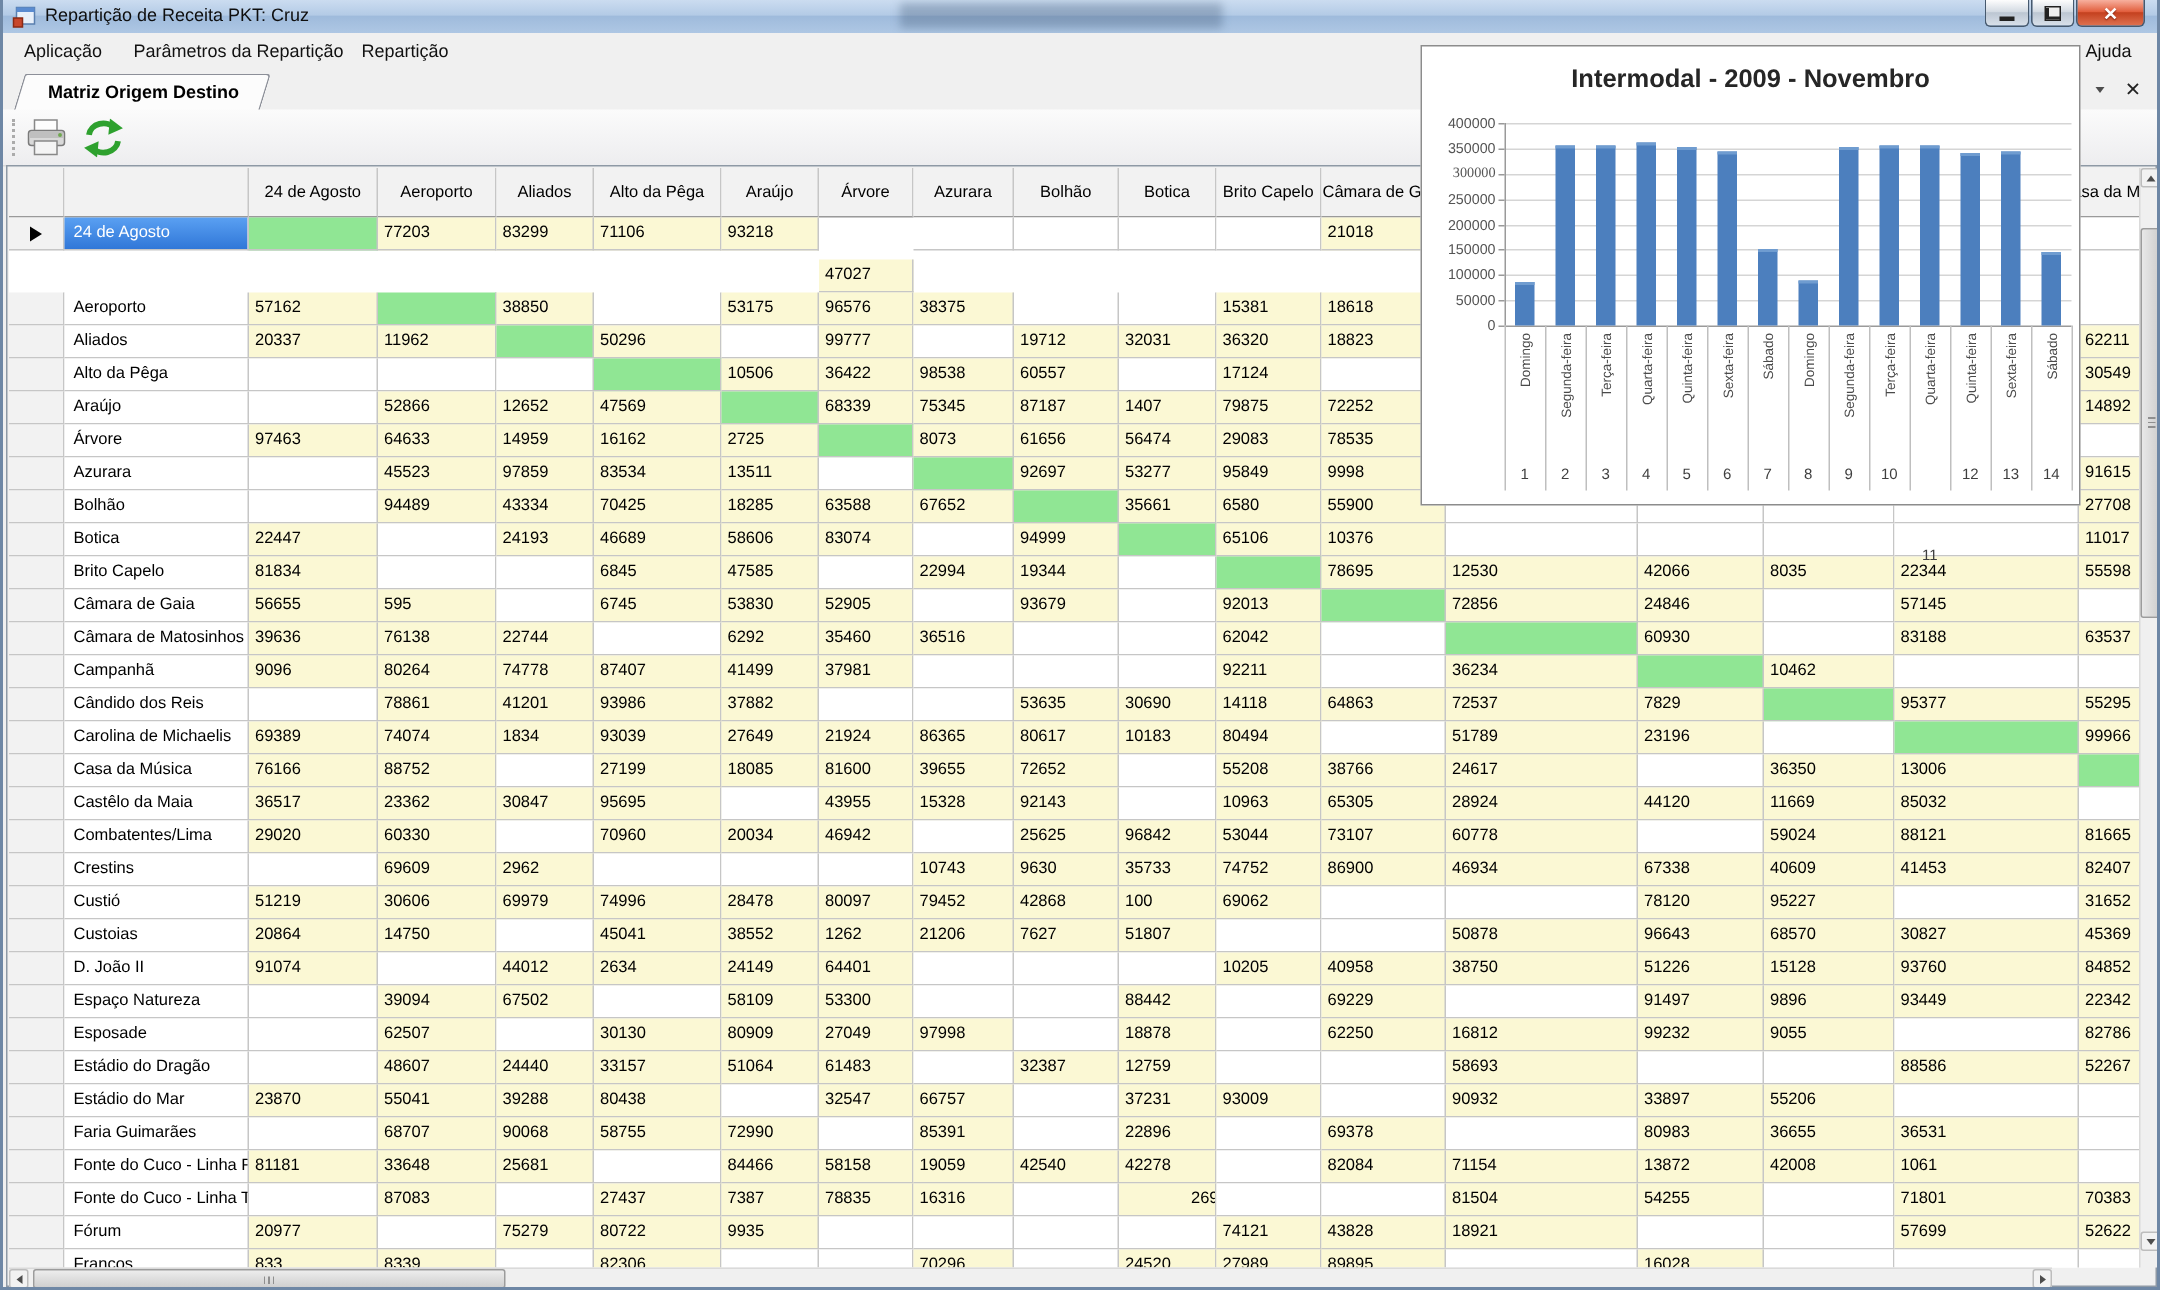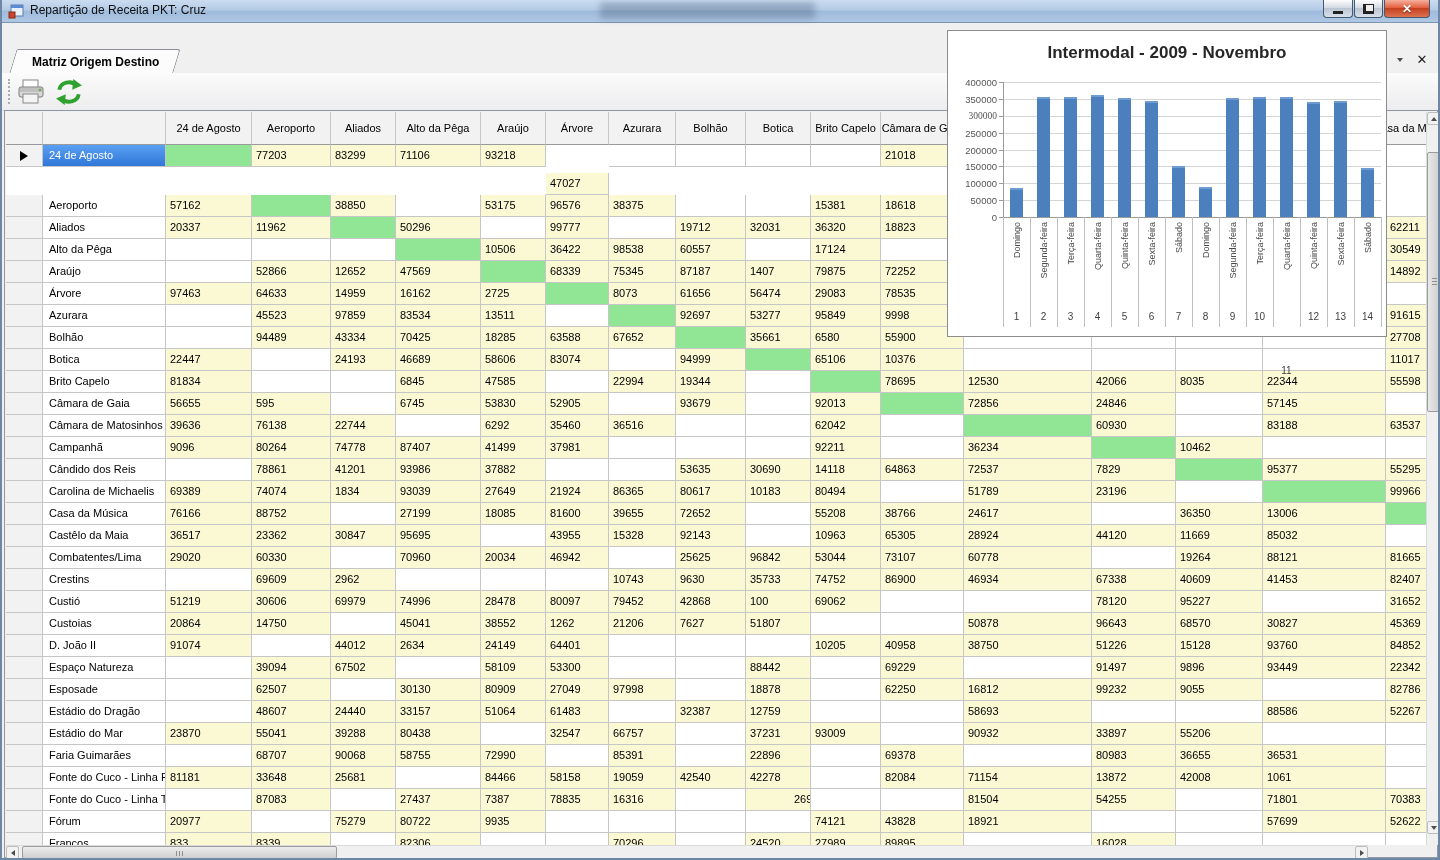--- a/index.html
+++ b/index.html
@@ -118,20 +118,26 @@
         </div>
       <div class="winbtn" id="btn-max">
           <div class="glyph-max"></div>
         </div>
       <div class="winbtn" id="btn-close">
           <span class="glyph-close">✕</span>
         </div>
     </div>
   </div>
 
+  <div id="menubar">
+    <span class="menu-item" style="left:5px;">Aplicação</span>
+    <span class="menu-item" style="left:78px;">Parâmetros da Repartição</span>
+    <span class="menu-item" style="left:230px;">Repartição</span>
+    <span class="menu-item" style="right:8px;">Ajuda</span>
+  </div>
 
   <div id="tabstrip">
     <div id="tab-mod">
       <span id="tab-label">Matriz Origem Destino</span>
     </div>
     <div id="tabstrip-buttons">
       <div class="strip-btn">
           <span class="tri tri-down"></span>
         </div>
       <div class="strip-btn">
@@ -540,21 +546,21 @@
           <div class="cell filled" style="width: 85px;">70960</div>
           <div class="cell filled" style="width: 65px;">20034</div>
           <div class="cell filled" style="width: 63px;">46942</div>
           <div class="cell" style="width: 67px;"></div>
           <div class="cell filled" style="width: 70px;">25625</div>
           <div class="cell filled" style="width: 65px;">96842</div>
           <div class="cell filled" style="width: 70px;">53044</div>
           <div class="cell filled" style="width: 83px;">73107</div>
           <div class="cell filled" style="width: 128px;">60778</div>
           <div class="cell" style="width: 84px;"></div>
-          <div class="cell filled" style="width: 87px;">19264</div>
+          <div class="cell filled" style="width: 87px;">59024</div>
           <div class="cell filled" style="width: 123px;">88121</div>
           <div class="cell filled" style="width: 55px;">81665</div>
         </div>
         <div class="grid-row">
           <div class="marker-cell"></div>
           <div class="row-label">Crestins</div>
           <div class="cell" style="width: 86px;"></div>
           <div class="cell filled" style="width: 79px;">69609</div>
           <div class="cell filled" style="width: 65px;">2962</div>
           <div class="cell" style="width: 85px;"></div>

